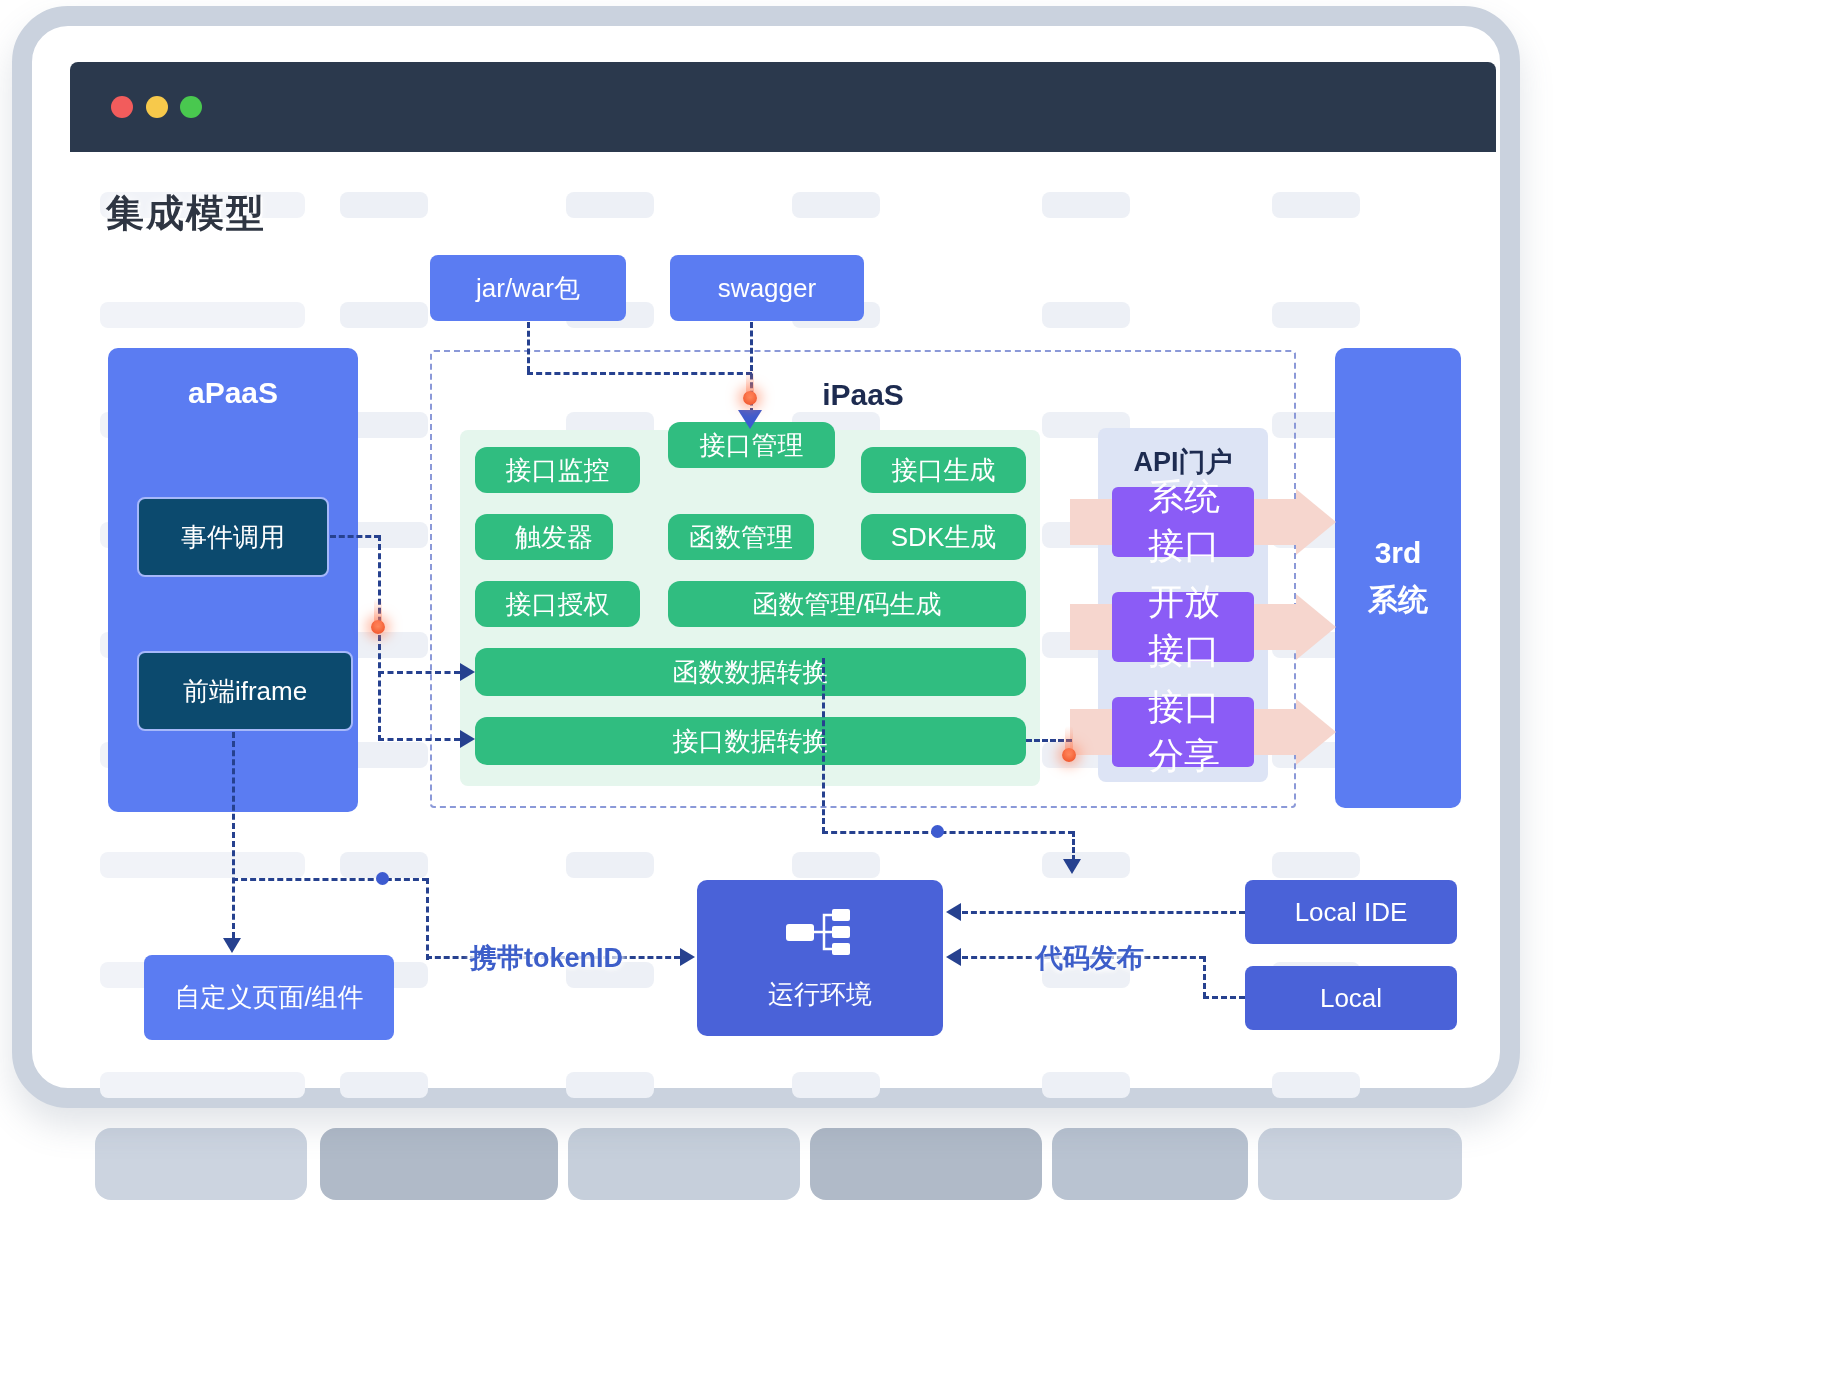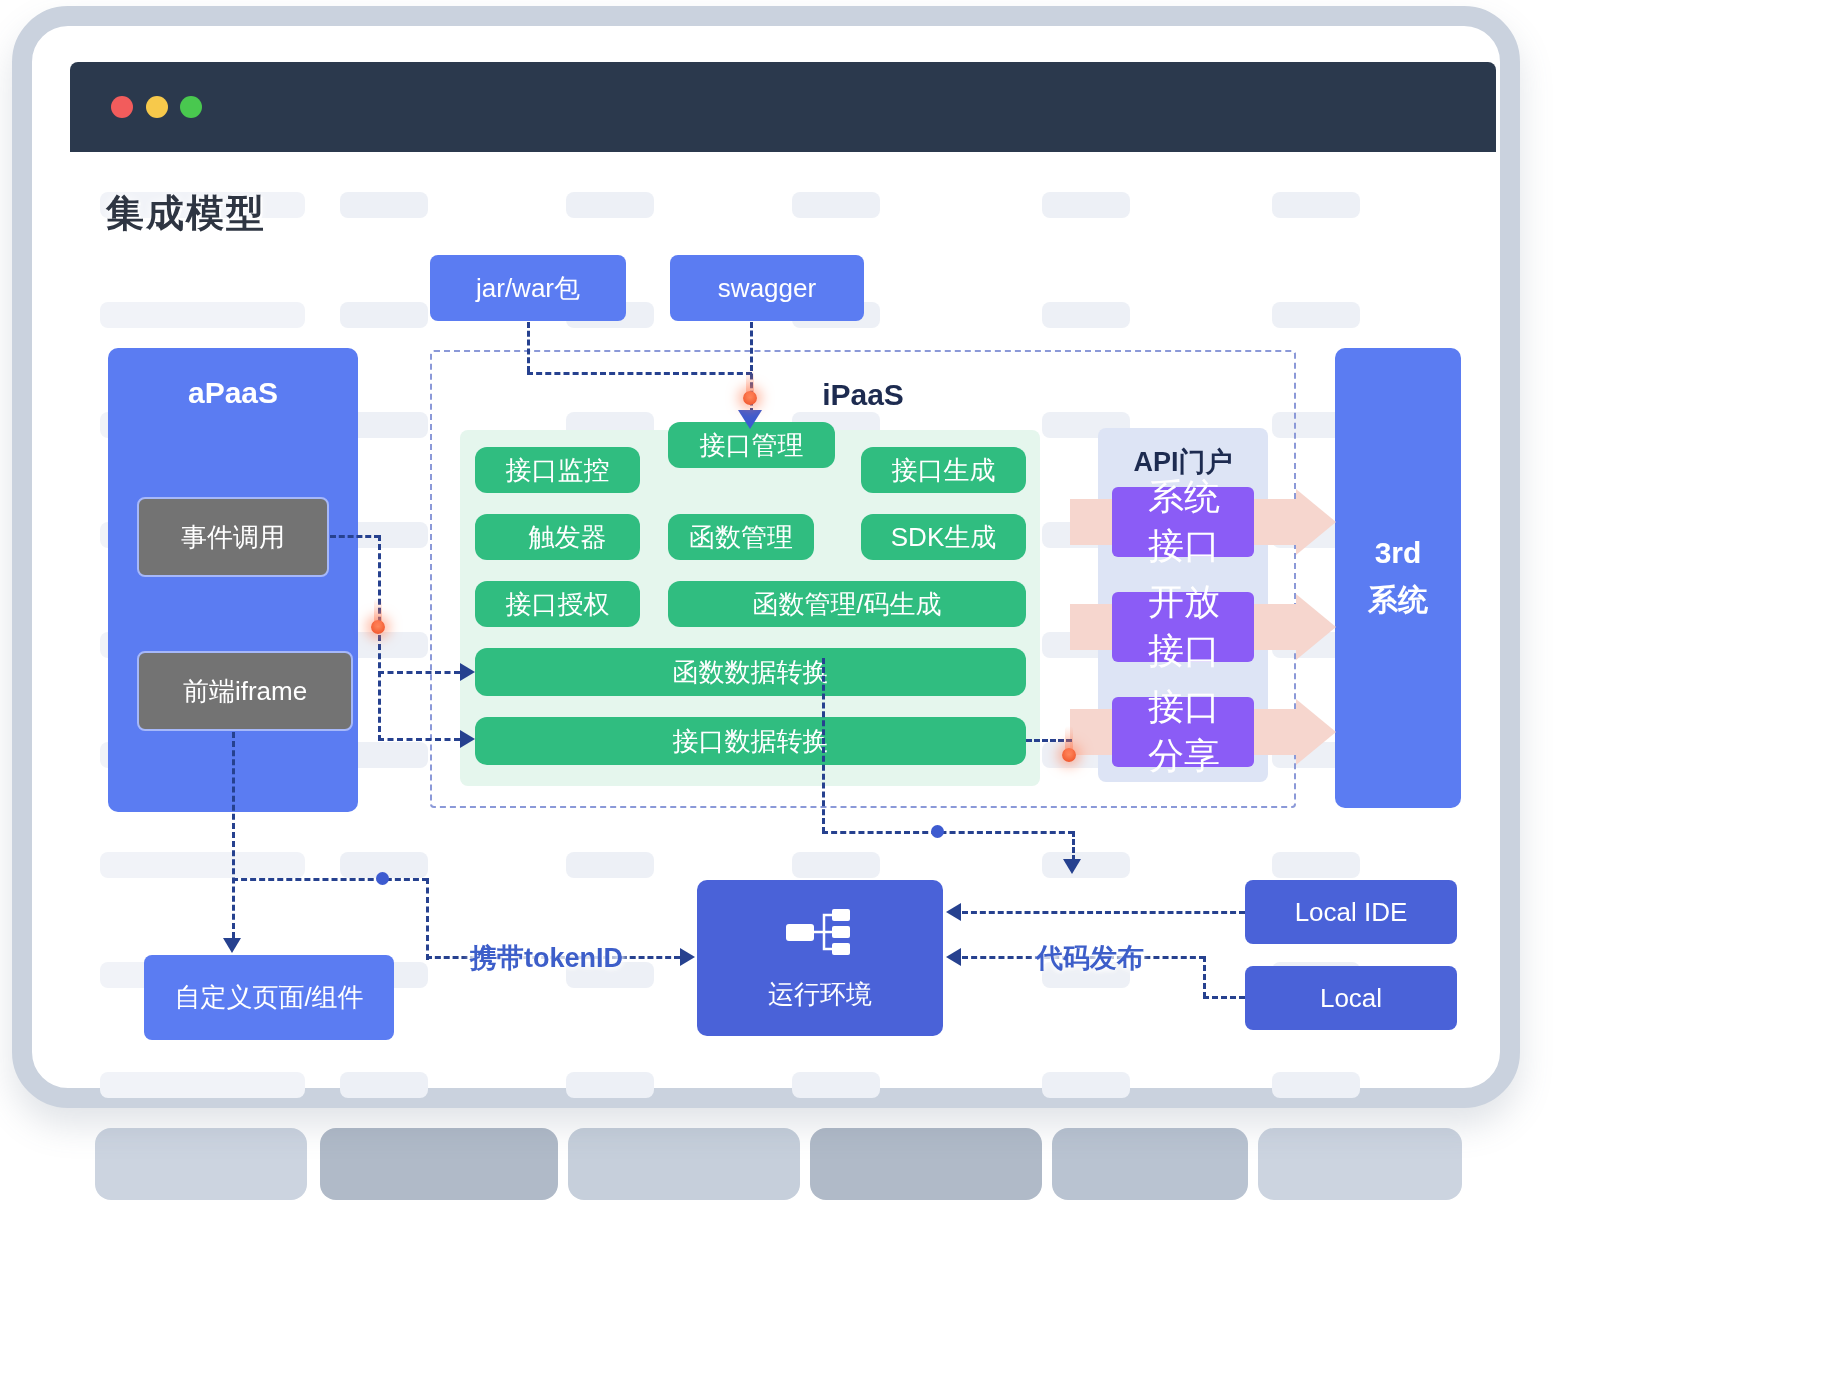--- a/index.html
+++ b/index.html
@@ -23,21 +23,21 @@
   .ghost { position:absolute; height:26px; border-radius:8px; z-index:1; }
 
   .page-title { position:absolute; left:106px; top:188px; font-size:38px; font-weight:700;
                 color:#2e3542; letter-spacing:2px; z-index:2;
                 text-shadow:0 0 10px #fff, 2px 2px 0 rgba(255,255,255,.9); }
 
   .box { position:absolute; display:flex; align-items:center; justify-content:center;
          color:#fff; font-size:26px; border-radius:8px; z-index:2; text-align:center; }
   .blue { background:#5b7cf2; }
   .deep { background:#4a62d8; }
-  .inner-blue { background:#737373; border:2px solid #a6b8fa; }
+  .inner-blue { background:#0c4a6e; border:2px solid #a6b8fa; }
 
   .panel-title { position:absolute; text-align:center; font-weight:700; z-index:3; }
 
   .ipaas-border { position:absolute; left:430px; top:350px; width:866px; height:458px;
                   border:2px dashed #8b99d8; border-radius:4px; z-index:1; }
   .green-panel { position:absolute; left:460px; top:430px; width:580px; height:356px;
                  background:#e5f6ed; border-radius:8px; z-index:2; }
   .gbtn { position:absolute; display:flex; align-items:center; justify-content:center;
           background:#30bd80; color:#fff; font-size:26px; border-radius:12px; z-index:3; }
 
@@ -164,21 +164,21 @@
     <div class="box inner-blue" style="left:137px; top:497px; width:192px; height:80px;">事件调用</div>
     <div class="box inner-blue" style="left:137px; top:651px; width:216px; height:80px;">前端iframe</div>
 
     <div class="ipaas-border"></div>
     <div class="panel-title" style="left:763px; top:378px; width:200px; font-size:30px; color:#1d2b50;">iPaaS</div>
 
     <div class="green-panel"></div>
     <div class="gbtn" style="left:475px; top:447px; width:165px; height:46px;">接口监控</div>
     <div class="gbtn" style="left:668px; top:422px; width:167px; height:46px;">接口管理</div>
     <div class="gbtn" style="left:861px; top:447px; width:165px; height:46px;">接口生成</div>
-    <div class="gbtn" style="left:475px; top:514px; width:165px; height:46px;padding-left:20px;">触发器</div>
+    <div class="gbtn" style="left:475px; top:514px; width:138px; height:46px;padding-left:20px;">触发器</div>
     <div class="gbtn" style="left:668px; top:514px; width:146px; height:46px;">函数管理</div>
     <div class="gbtn" style="left:861px; top:514px; width:165px; height:46px;">SDK生成</div>
     <div class="gbtn" style="left:475px; top:581px; width:165px; height:46px;">接口授权</div>
     <div class="gbtn" style="left:668px; top:581px; width:358px; height:46px;">函数管理/码生成</div>
     <div class="gbtn" style="left:475px; top:648px; width:551px; height:48px;">函数数据转换</div>
     <div class="gbtn" style="left:475px; top:717px; width:551px; height:48px;">接口数据转换</div>
 
     <div class="api-panel"></div>
     <div class="panel-title" style="left:1098px; top:444px; width:170px; font-size:27px; color:#1d2b50;">API门户</div>
 

